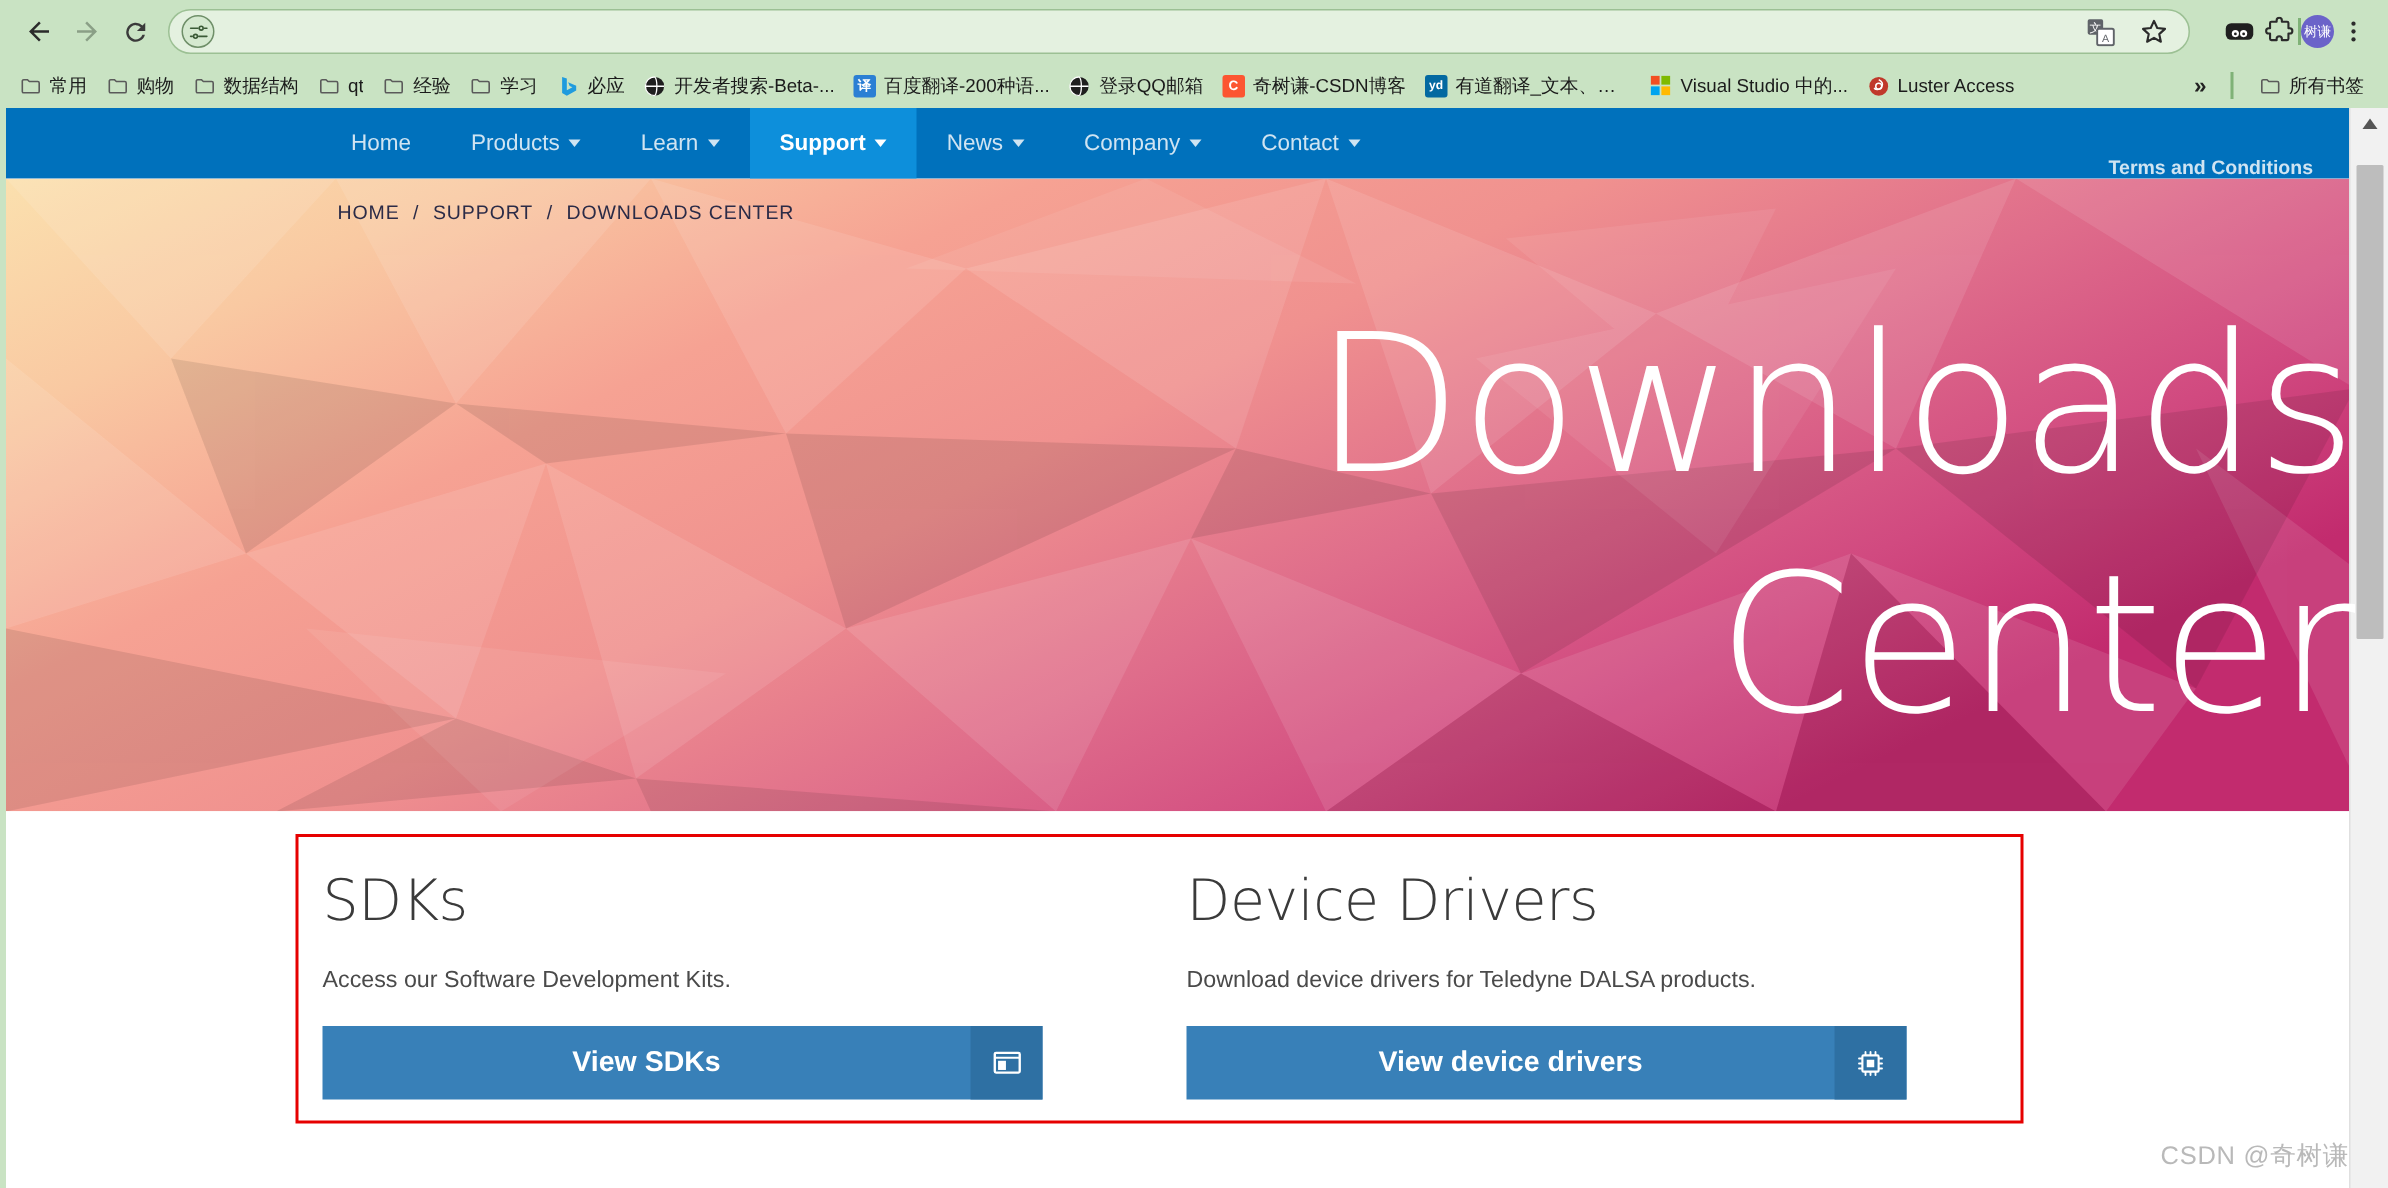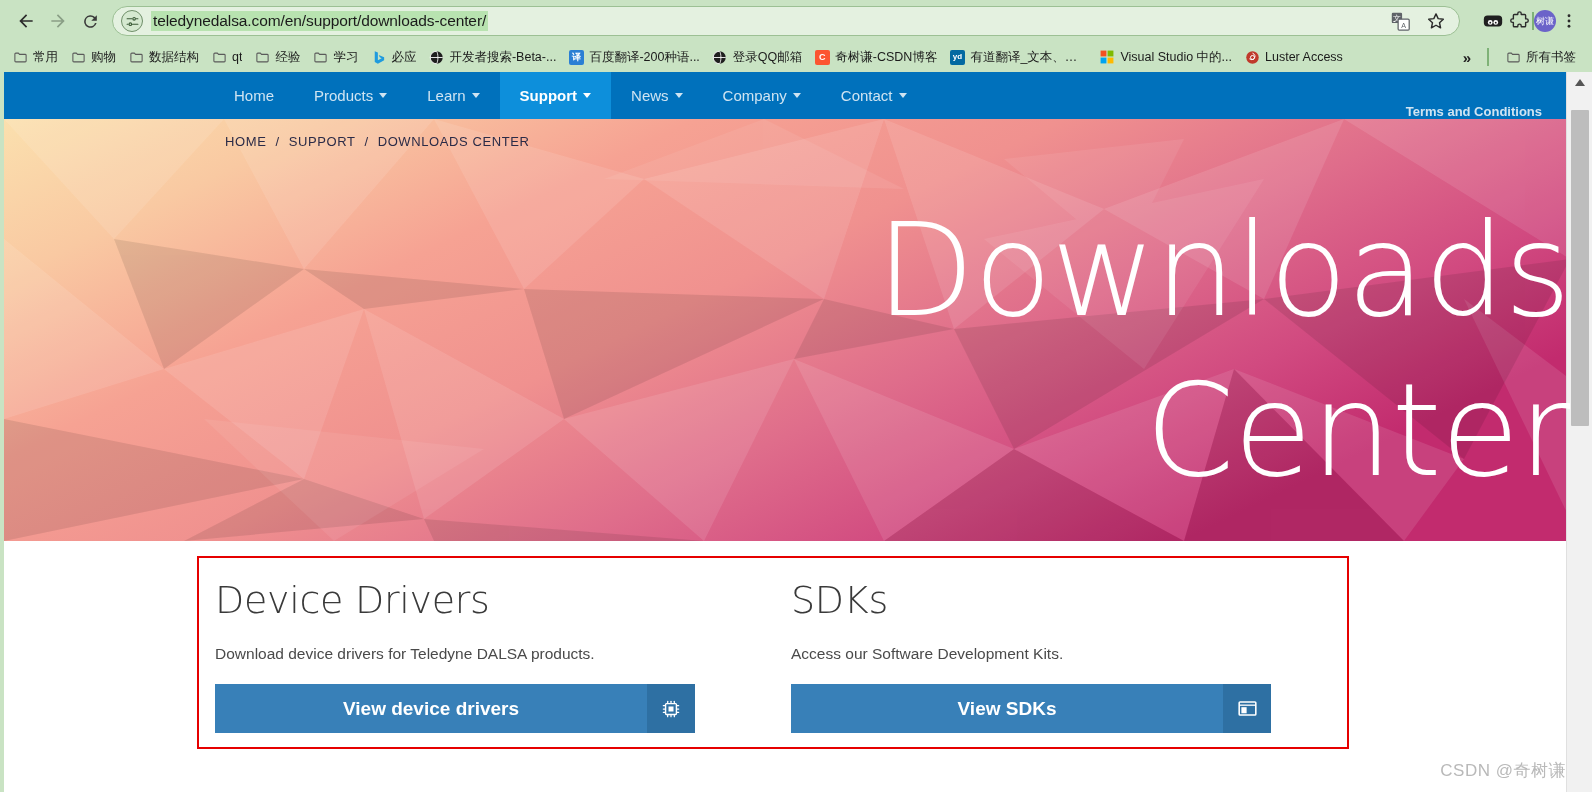--- a/index.html
+++ b/index.html
@@ -186,21 +186,20 @@
       <div class="site-chip">
         <svg width="13" height="13" viewBox="0 0 24 24">
           <circle cx="15" cy="7" r="2.4" fill="none" stroke="#3a5a36" stroke-width="2"></circle>
           <line x1="2" y1="7" x2="11" y2="7" stroke="#3a5a36" stroke-width="2" stroke-linecap="round"></line>
           <line x1="19" y1="7" x2="22" y2="7" stroke="#3a5a36" stroke-width="2" stroke-linecap="round"></line>
           <circle cx="8" cy="17" r="2.4" fill="none" stroke="#3a5a36" stroke-width="2"></circle>
           <line x1="2" y1="17" x2="4" y2="17" stroke="#3a5a36" stroke-width="2" stroke-linecap="round"></line>
           <line x1="12" y1="17" x2="22" y2="17" stroke="#3a5a36" stroke-width="2" stroke-linecap="round"></line>
         </svg>
       </div>
-      <span class="url-text">teledynedalsa.com/en/support/downloads-center/</span>
       <div class="omni-right">
         <div class="tool-icon">
           <svg width="19" height="19" viewBox="0 0 24 24">
             <rect x="1" y="1" width="13" height="13" rx="1.5" fill="#5f6368"></rect>
             <text x="7.5" y="11.5" font-size="10" fill="#fff" text-anchor="middle" font-family="Liberation Sans, sans-serif">文</text>
             <rect x="9" y="9" width="14" height="14" rx="1.5" fill="#fff" stroke="#5f6368" stroke-width="1.6"></rect>
             <text x="16" y="20" font-size="9" fill="#5f6368" text-anchor="middle" font-family="Liberation Sans, sans-serif">A</text>
           </svg>
         </div>
         <div class="tool-icon">
@@ -470,20 +469,35 @@
           <div>Downloads</div>
           <div>Center</div>
         </div>
       </div>
 
       <div class="content">
         <div class="redbox"></div>
         <div class="cards">
 
           <div class="card">
+            <h2>SDKs</h2>
+            <p>Access our Software Development Kits.</p>
+            <button class="btn">
+              <span class="btn-label">View SDKs</span>
+              <span class="btn-ico">
+                <svg width="21" height="21" viewBox="0 0 24 24">
+                  <rect x="2.5" y="4.5" width="19" height="15" rx="1" fill="none" stroke="#ffffff" stroke-width="1.8"></rect>
+                  <line x1="2.5" y1="8.2" x2="21.5" y2="8.2" stroke="#ffffff" stroke-width="1.5"></line>
+                  <rect x="5" y="10.5" width="6" height="7" fill="#ffffff"></rect>
+                </svg>
+              </span>
+            </button>
+          </div>
+
+          <div class="card">
             <h2>Device Drivers</h2>
             <p>Download device drivers for Teledyne DALSA products.</p>
             <button class="btn">
               <span class="btn-label">View device drivers</span>
               <span class="btn-ico">
                 <svg width="20" height="20" viewBox="0 0 24 24">
                   <rect x="5.5" y="5.5" width="13" height="13" rx="1" fill="none" stroke="#ffffff" stroke-width="1.7"></rect>
                   <rect x="9" y="9" width="6" height="6" fill="#ffffff"></rect>
                   <g stroke="#ffffff" stroke-width="1.5" stroke-linecap="round">
                     <line x1="8" y1="2.8" x2="8" y2="5"></line>
@@ -497,35 +511,20 @@
                       <line x1="2.8" y1="16" x2="5" y2="16"></line>
                     <line x1="19" y1="8" x2="21.2" y2="8"></line>
                       <line x1="19" y1="12" x2="21.2" y2="12"></line>
                       <line x1="19" y1="16" x2="21.2" y2="16"></line>
                   </g>
                 </svg>
               </span>
             </button>
           </div>
 
-          <div class="card">
-            <h2>SDKs</h2>
-            <p>Access our Software Development Kits.</p>
-            <button class="btn">
-              <span class="btn-label">View SDKs</span>
-              <span class="btn-ico">
-                <svg width="21" height="21" viewBox="0 0 24 24">
-                  <rect x="2.5" y="4.5" width="19" height="15" rx="1" fill="none" stroke="#ffffff" stroke-width="1.8"></rect>
-                  <line x1="2.5" y1="8.2" x2="21.5" y2="8.2" stroke="#ffffff" stroke-width="1.5"></line>
-                  <rect x="5" y="10.5" width="6" height="7" fill="#ffffff"></rect>
-                </svg>
-              </span>
-            </button>
-          </div>
-
         </div>
       </div>
 
     </div>
   </div>
 
   <div class="scrollbar">
     <div class="sb-arrow">
       <svg width="12" height="10" viewBox="0 0 12 10">
           <polygon points="6,1 11,8 1,8" fill="#555"></polygon>

